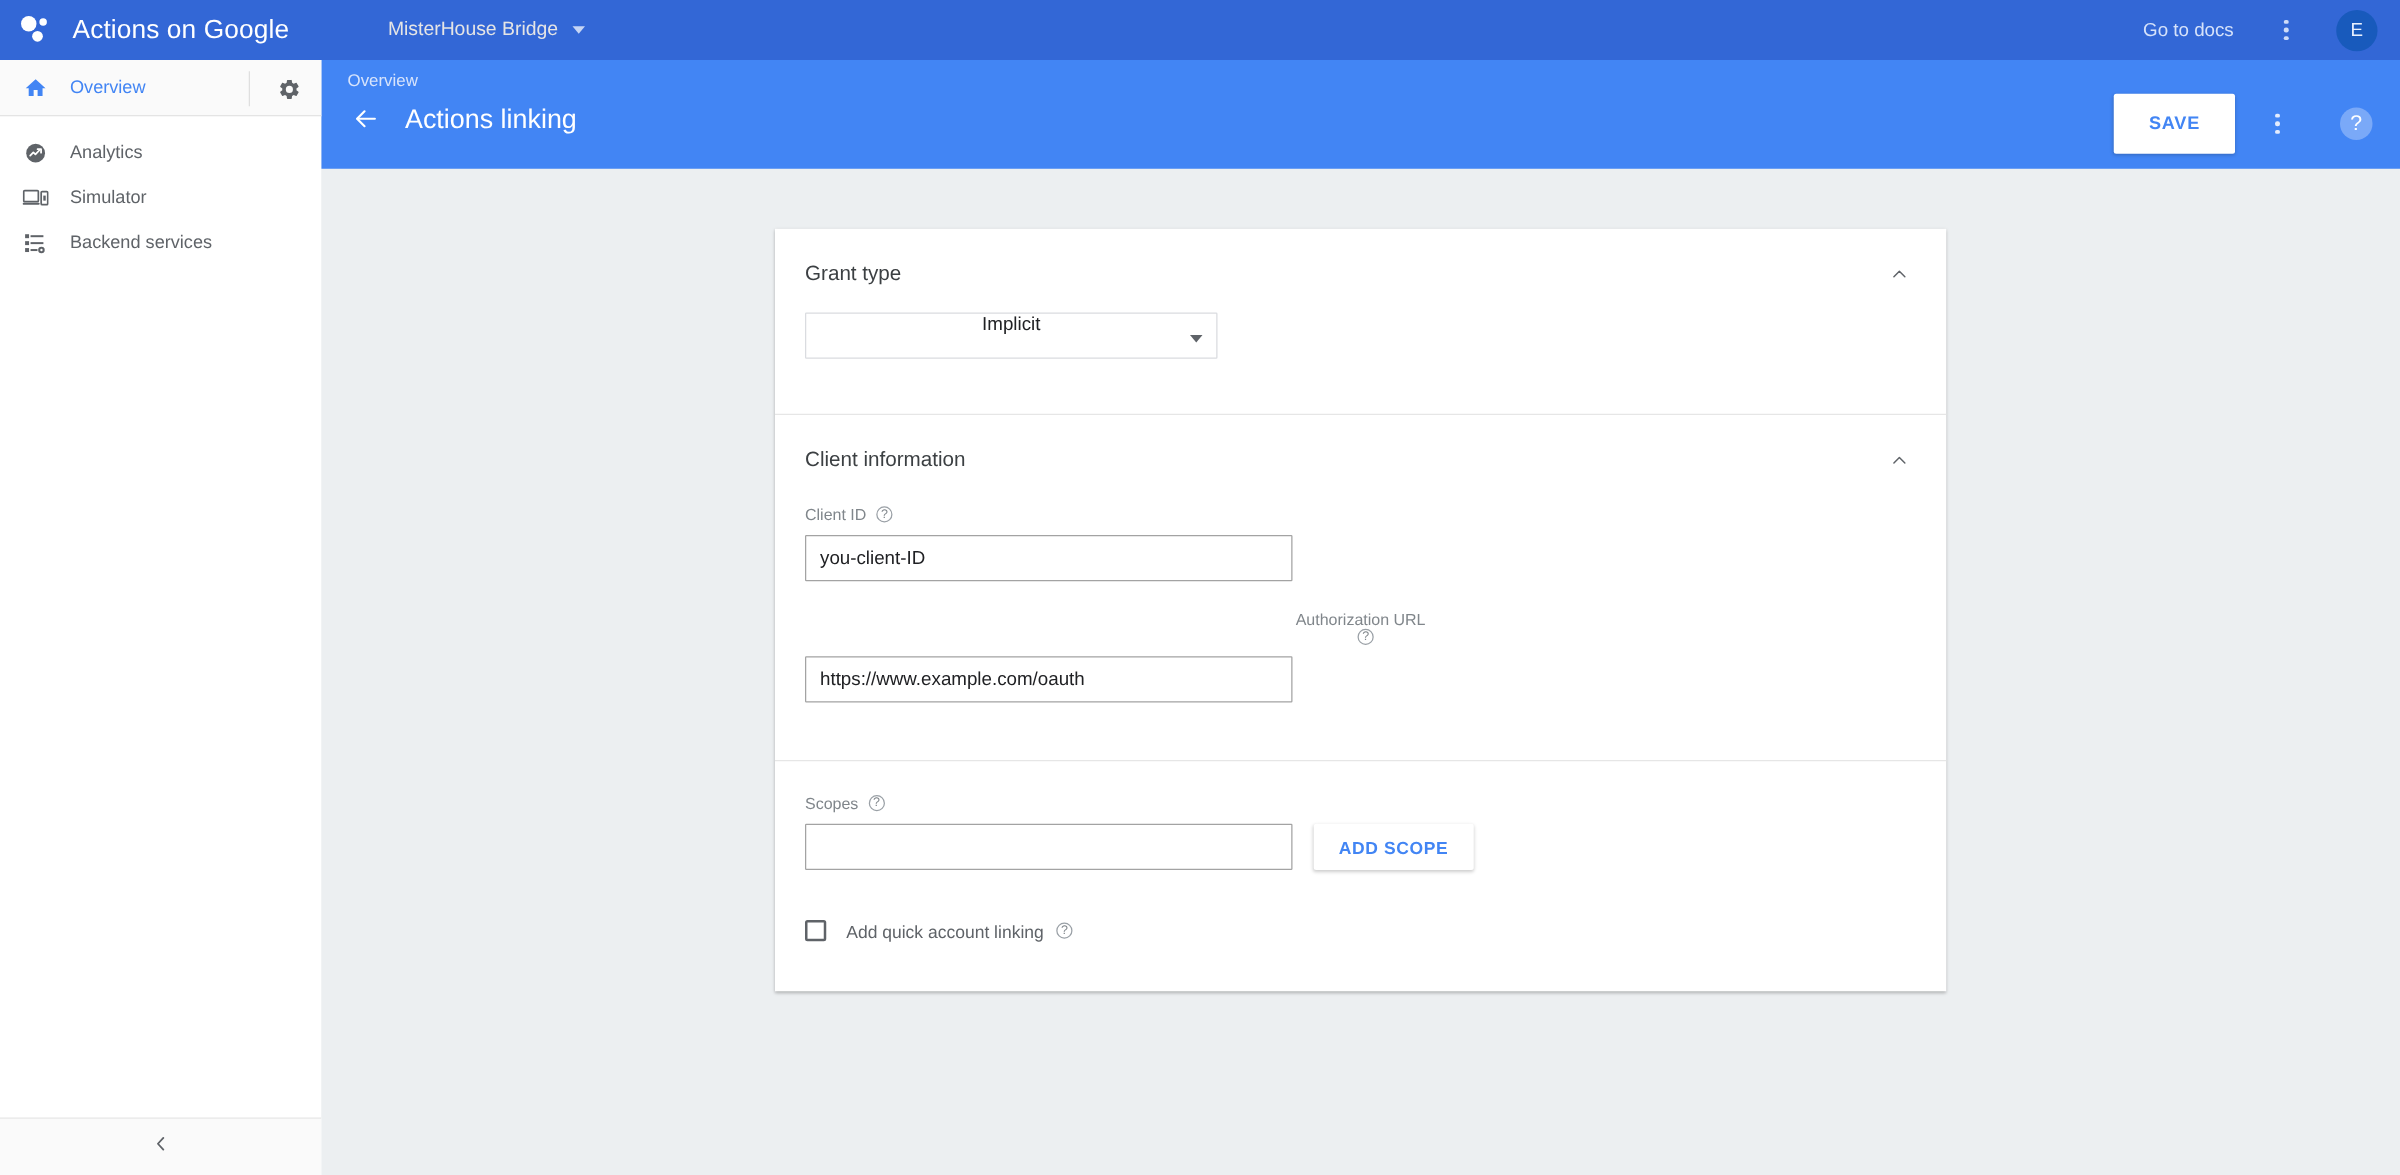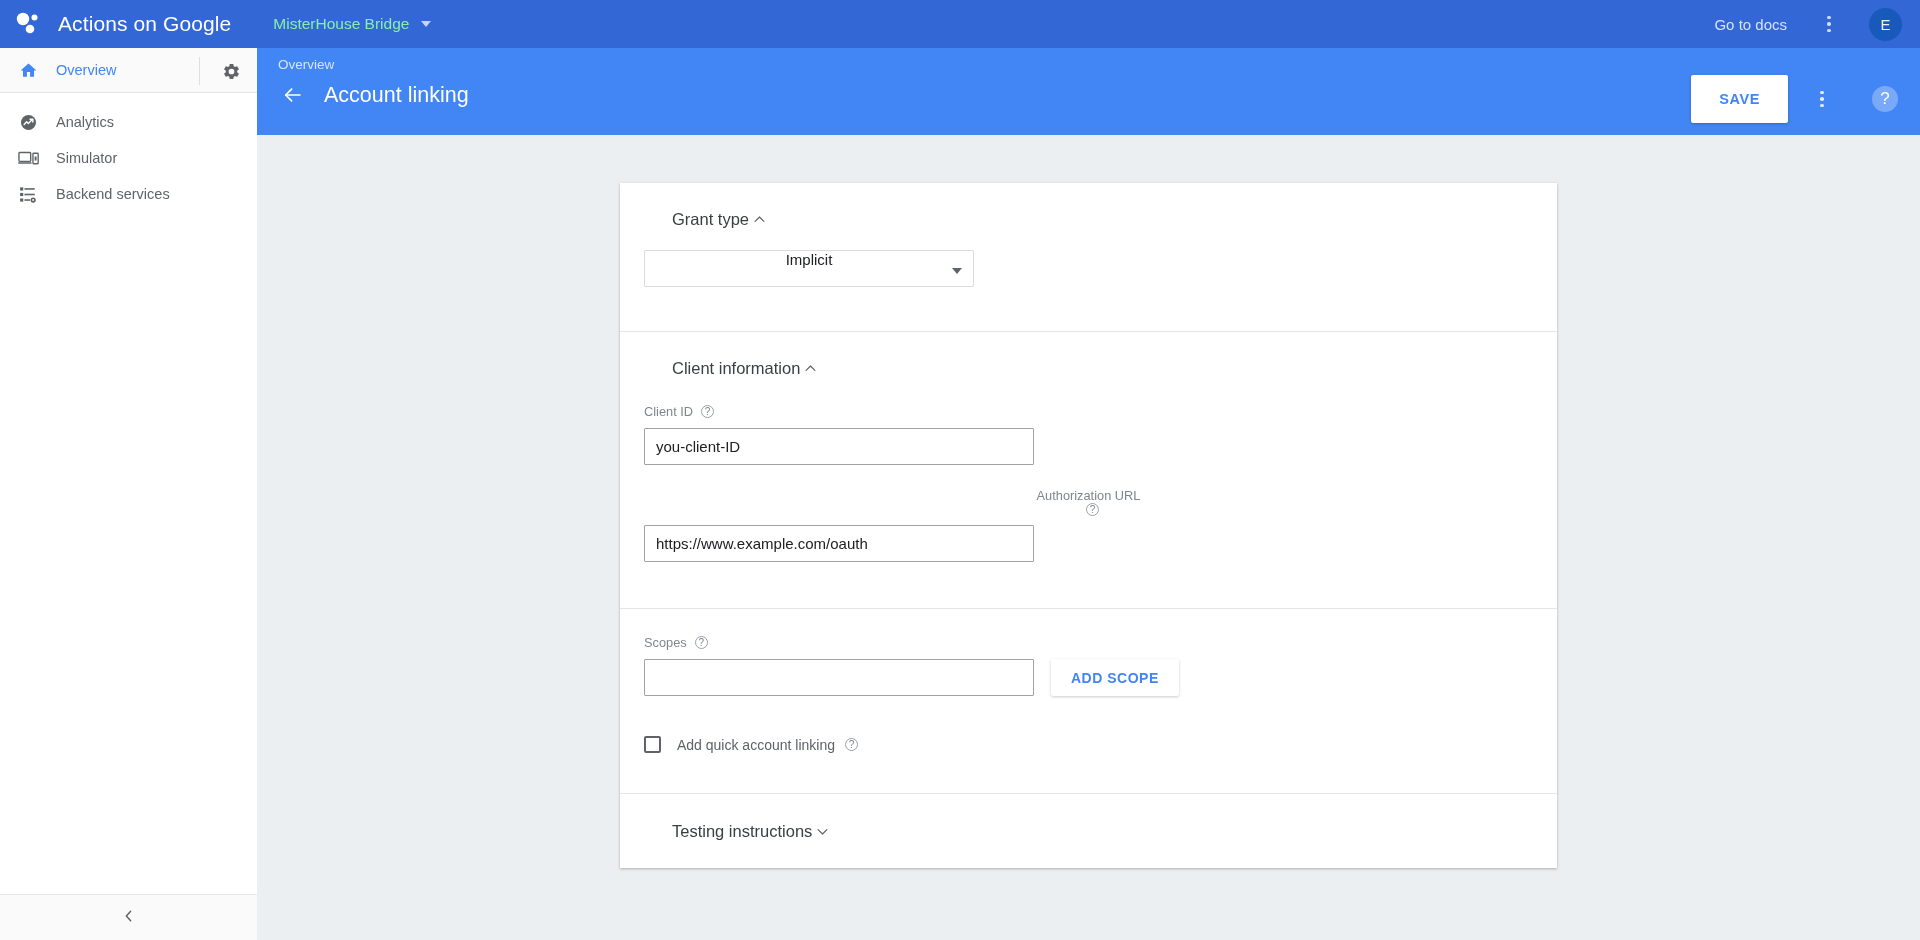--- a/index.html
+++ b/index.html
@@ -30,23 +30,24 @@
     margin-left: 2px;
     white-space: nowrap;
   }
   .project-switcher {
     display: flex; align-items: center;
     margin-left: 42px;
     height: 48px;
     cursor: pointer;
   }
   .project-name {
-    color: #86efac;
+    color: #e5e5e5;
     font-size: 15.5px;
     white-space: nowrap;
+    margin-left: 37px;
   }
   .caret-down {
     width: 0; height: 0;
     border-left: 5px solid transparent;
     border-right: 5px solid transparent;
     border-top: 6px solid #c6d5f5;
     margin-left: 12px;
   }
   .topbar-right {
     margin-left: auto;
@@ -190,24 +191,23 @@
   }
   .card {
     position: absolute; left: 363px; top: 48px;
     width: 937px;
     background: #ffffff;
     box-shadow: 0 1px 3px rgba(0,0,0,.18), 0 1px 2px rgba(0,0,0,.1);
   }
   .section { border-bottom: 1px solid #e6e6e6; position: relative; }
   .section:last-child { border-bottom: none; }
   .section-header {
-    display: flex; align-items: center; 
+    display: flex; align-items: center; justify-content: space-between;
     padding: 26px 28px 0 24px;
     cursor: pointer;
-    margin-left: 28px;
   }
   .section-title {
     font-size: 16.5px;
     color: #3c4043;
   }
   .chev { width: 20px; height: 20px; display:flex; align-items:center; justify-content:center; }
   .section-body { padding: 0 24px 30px 24px; }
 
   .field-label {
     display: flex; align-items: center;
@@ -391,21 +391,21 @@
 
 <div class="page-header">
   <div class="breadcrumb">Overview</div>
   <div class="header-titlerow">
     <span class="back-arrow">
       <svg width="22" height="22" viewBox="0 0 24 24" fill="none" stroke="#ffffff" stroke-width="1.9" stroke-linecap="round" stroke-linejoin="round">
         <path d="M19.5 12H4.5"></path>
           <path d="M10.5 5.5L4 12l6.5 6.5"></path>
       </svg>
     </span>
-    <span class="page-title">Account linking</span>
+    <span class="page-title">Actions linking</span>
   </div>
   <div class="header-actions">
     <button class="save-btn">SAVE</button>
     <div class="kebab">
         <i style="background:#e4ecfd"></i>
         <i style="background:#e4ecfd"></i>
         <i style="background:#e4ecfd"></i>
       </div>
     <div class="help-circle">?</div>
   </div>
@@ -466,25 +466,15 @@
           <button class="add-scope-btn">ADD SCOPE</button>
         </div>
         <div class="checkbox-row">
           <span class="checkbox"></span>
           <span class="checkbox-label">Add quick account linking</span>
           <span class="help-sm">?</span>
         </div>
       </div>
     </div>
 
-    <div class="section section-collapsed">
-      <div class="section-header" style="padding-top:27px;">
-        <span class="section-title">Testing instructions</span>
-        <span class="chev">
-          <svg width="15" height="15" viewBox="0 0 24 24" fill="none" stroke="#5f6368" stroke-width="1.9" stroke-linecap="round" stroke-linejoin="round">
-              <path d="M5 9l7 7 7-7"></path>
-            </svg>
-        </span>
-      </div>
-    </div>
 
   </div>
 </div>
 
 </body></html>

